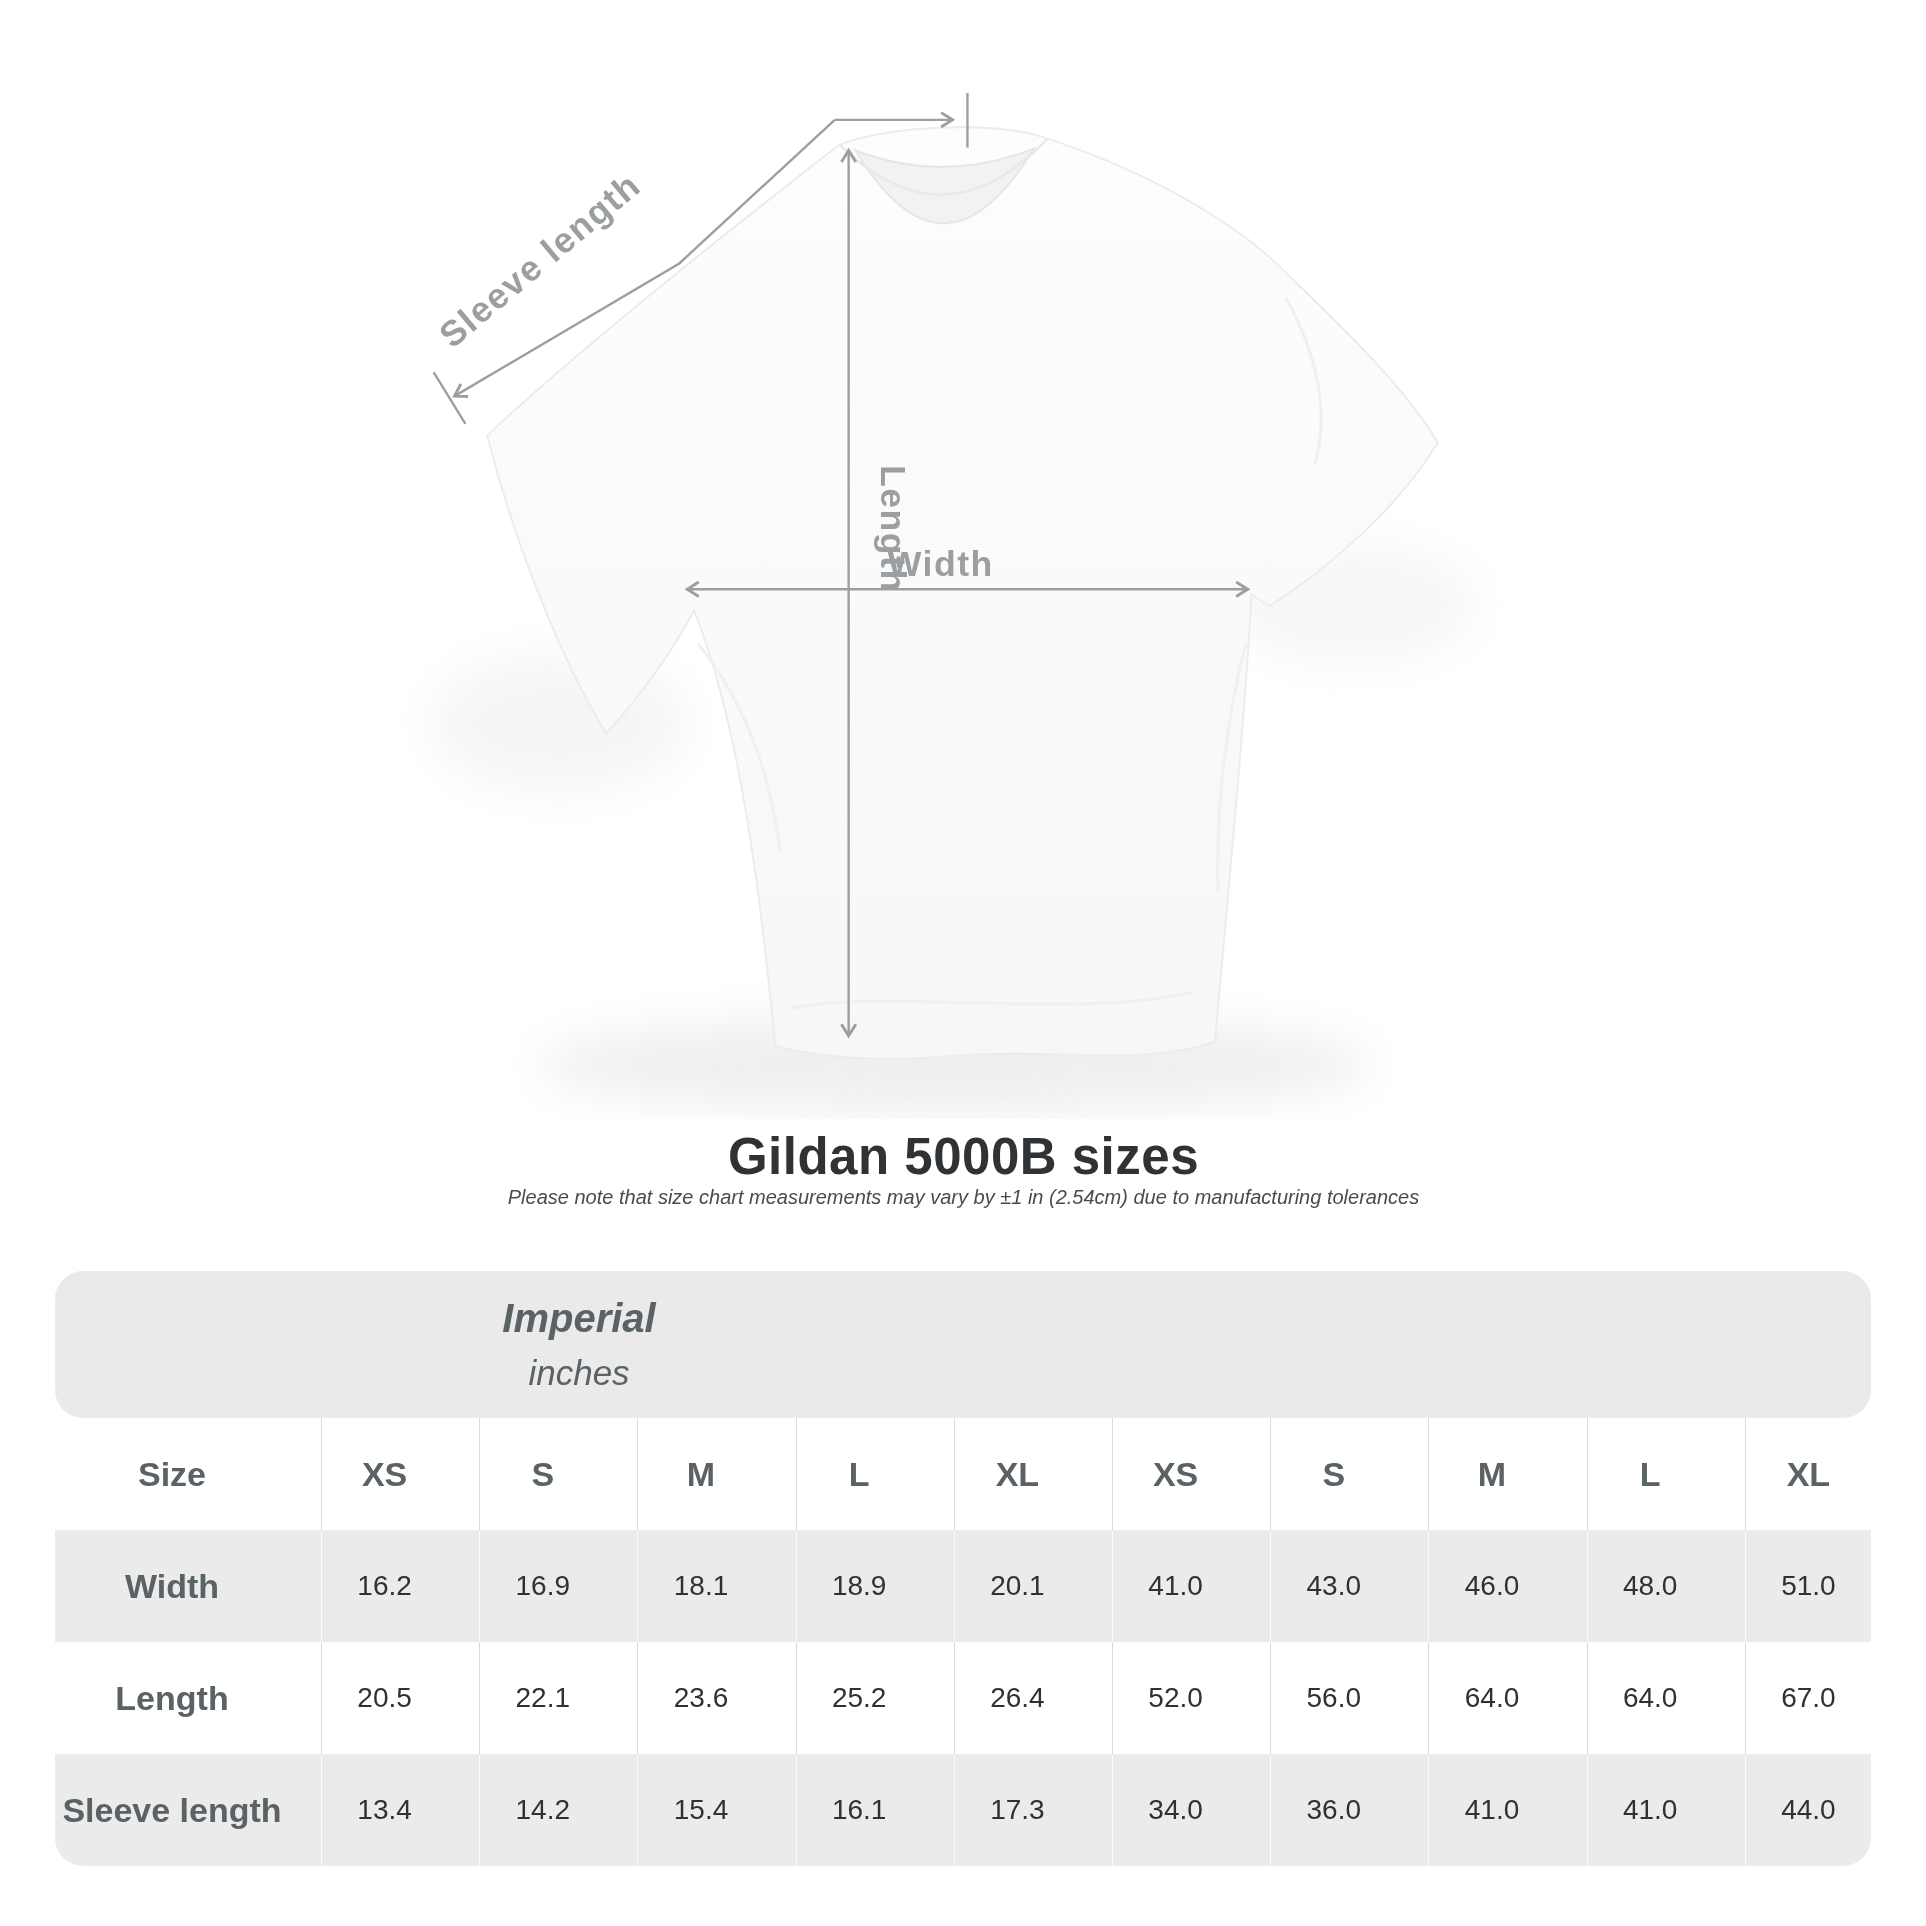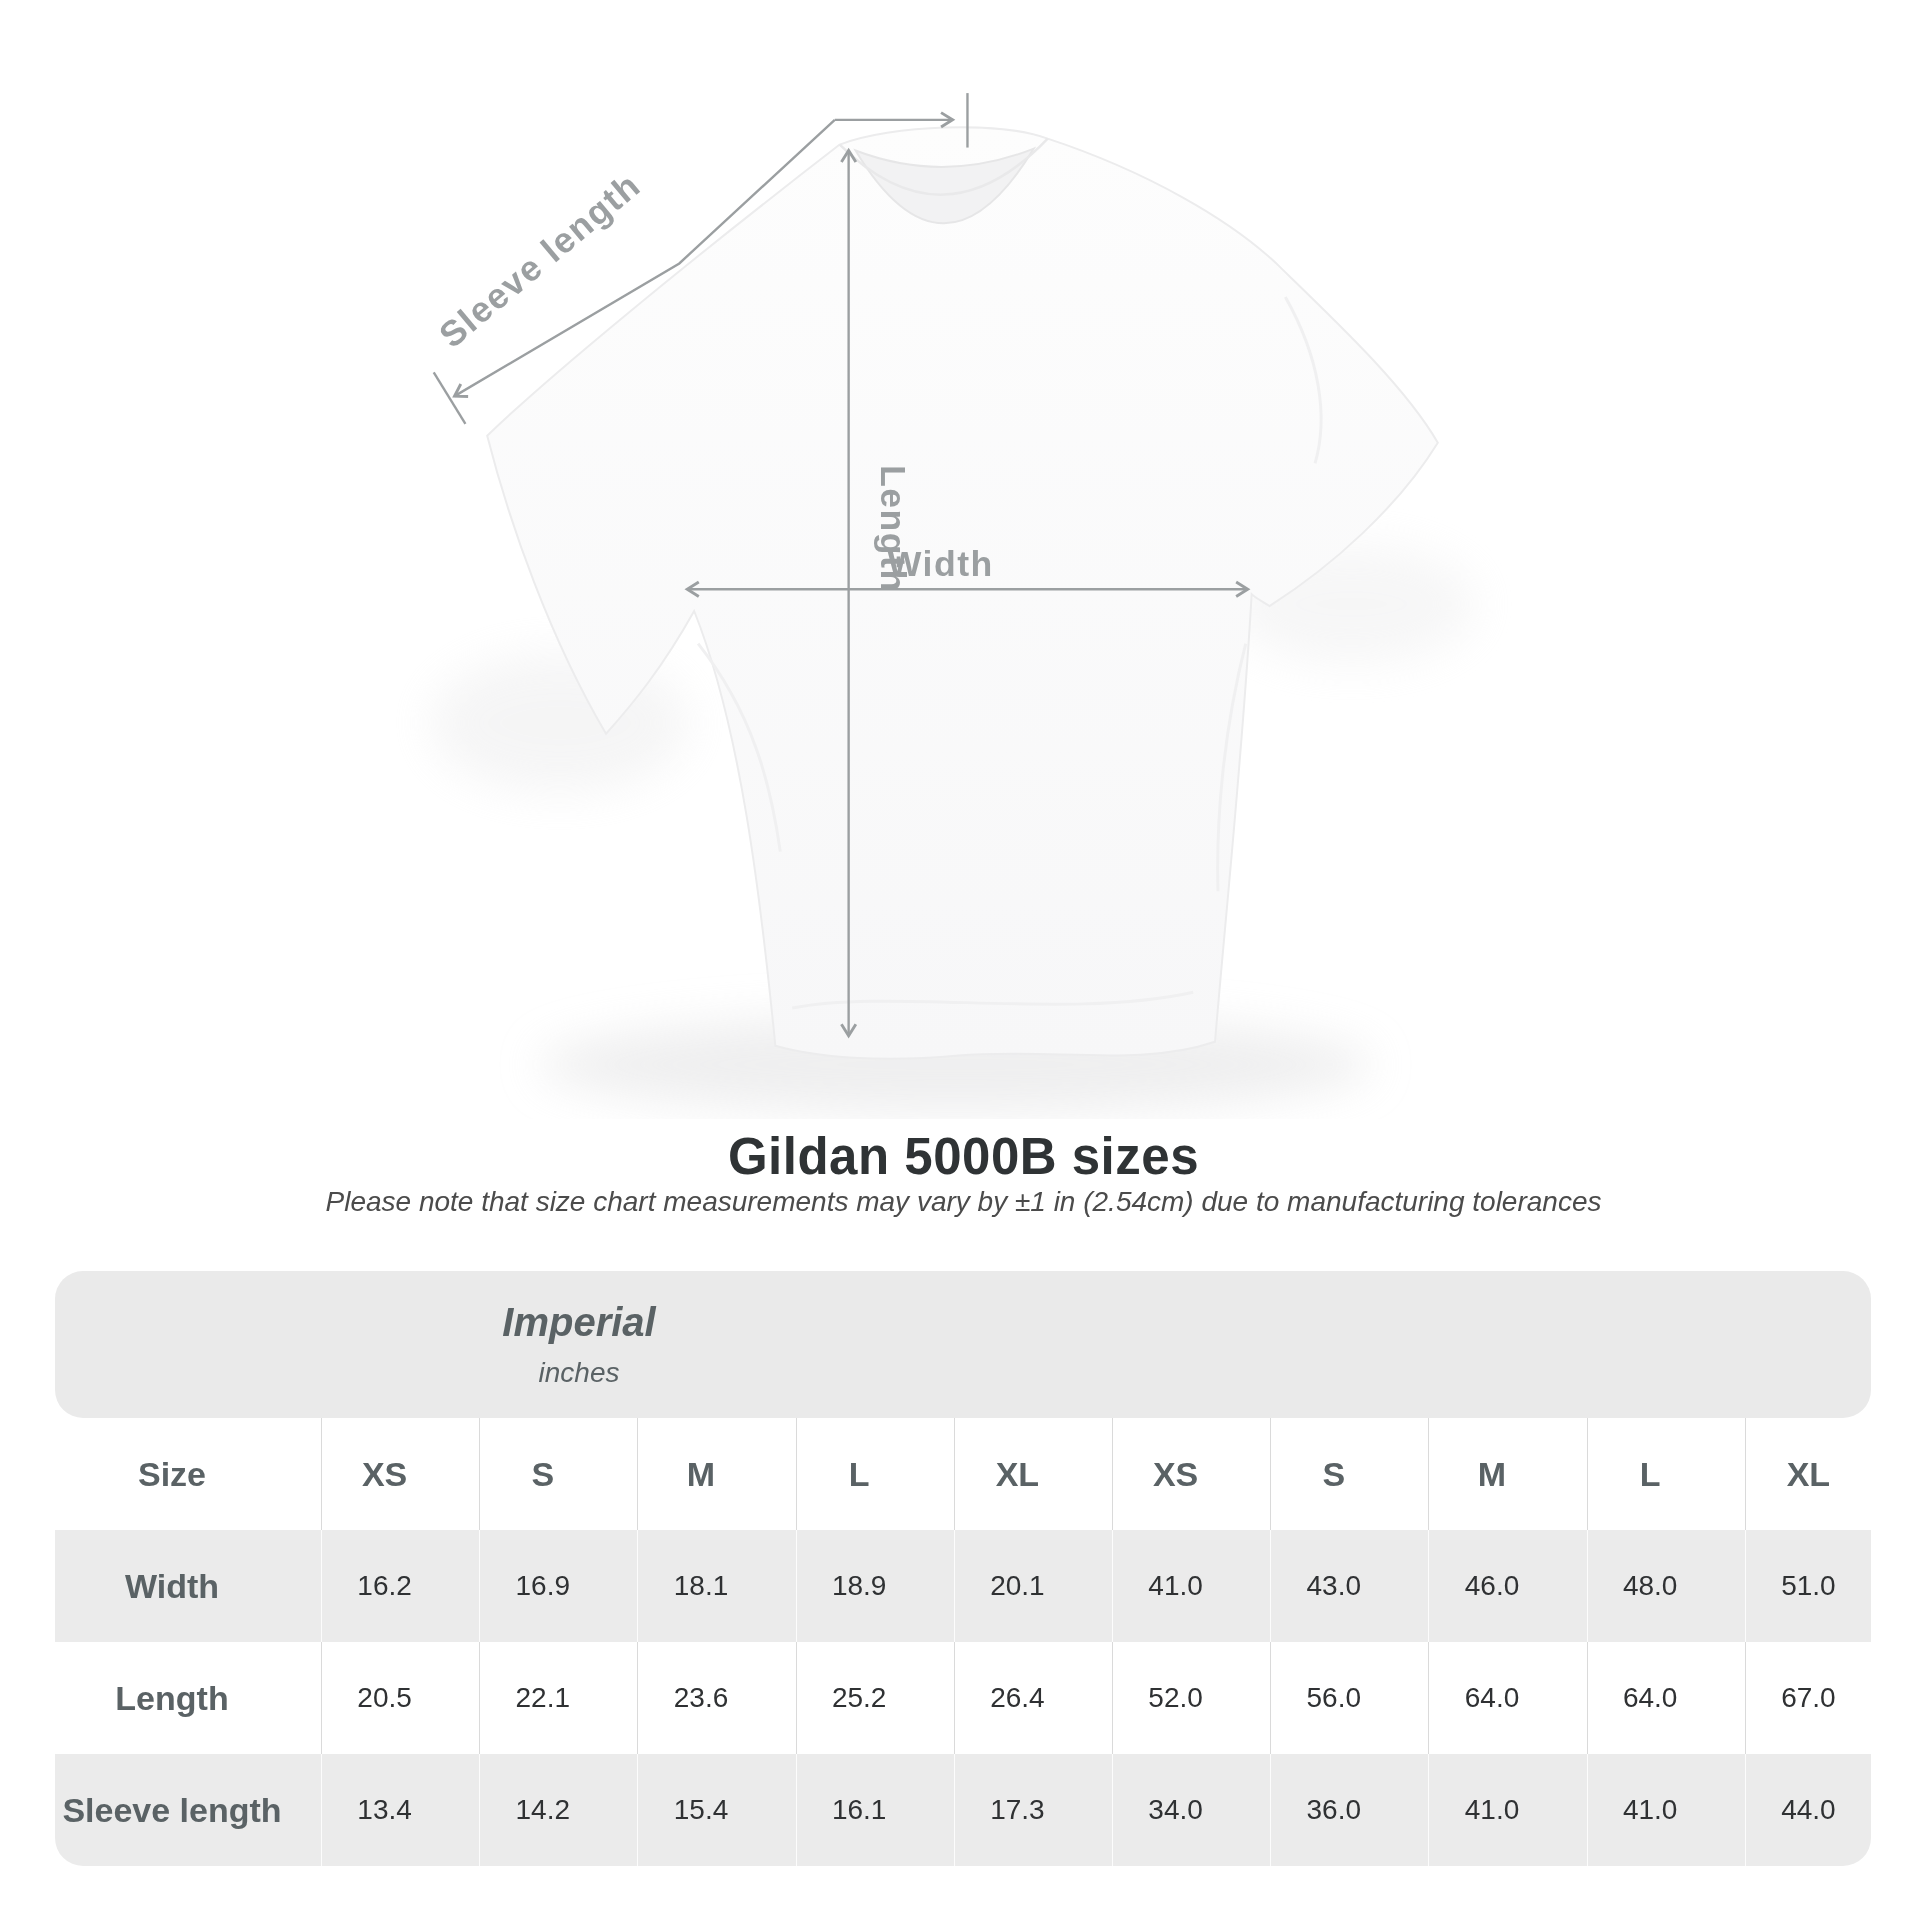--- a/index.html
+++ b/index.html
@@ -8,35 +8,35 @@
     font-family:"Liberation Sans",sans-serif;overflow:hidden;
   }
   svg.diagram{position:absolute;top:0;left:0;}
   .dim-label{font-family:"Liberation Sans",sans-serif;font-weight:bold;font-size:36px;fill:#9b9fa1;letter-spacing:1.5px;}
   .page-title{
     position:absolute;top:1127px;left:0;width:100%;text-align:center;margin:0;
     font-size:51px;font-weight:bold;color:#2f3335;letter-spacing:0.5px;
   }
   .page-subtitle{
     position:absolute;top:1186px;left:0;width:100%;text-align:center;margin:0;
-    font-size:28px;font-style:italic;color:#4b4b4b;
+    font-size:20px;font-style:italic;color:#4b4b4b;
   }
   .sizes-table{
     position:absolute;top:1271px;left:55px;width:1816px;height:594px;
     border-radius:28px;background:#ffffff;
   }
   .units-band{
     display:flex;height:147px;background:#eaeaea;border-radius:28px;
     align-items:center;
   }
   .unit-cell{display:flex;flex-direction:column;align-items:center;justify-content:center;}
   .unit-cell.imperial{width:56.5%;padding-left:11px;}
   .unit-cell.metric{width:43.5%;}
   .unit-name{font-size:40px;font-weight:bold;font-style:italic;color:#5a6265;}
-  .unit-sub{font-size:28px;font-style:italic;color:#5a6265;margin-top:12px;}
+  .unit-sub{font-size:35px;font-style:italic;color:#5a6265;margin-top:12px;}
   .t-row{
     display:grid;height:112px;
     grid-template-columns:234px repeat(10,1fr);
     gap:32px;
   }
   .t-row .cell{
     display:flex;align-items:center;justify-content:center;
     font-size:28px;color:#2f3133;
   }
   .t-row .cell.hdr{font-size:34px;font-weight:bold;color:#5a6265;}

